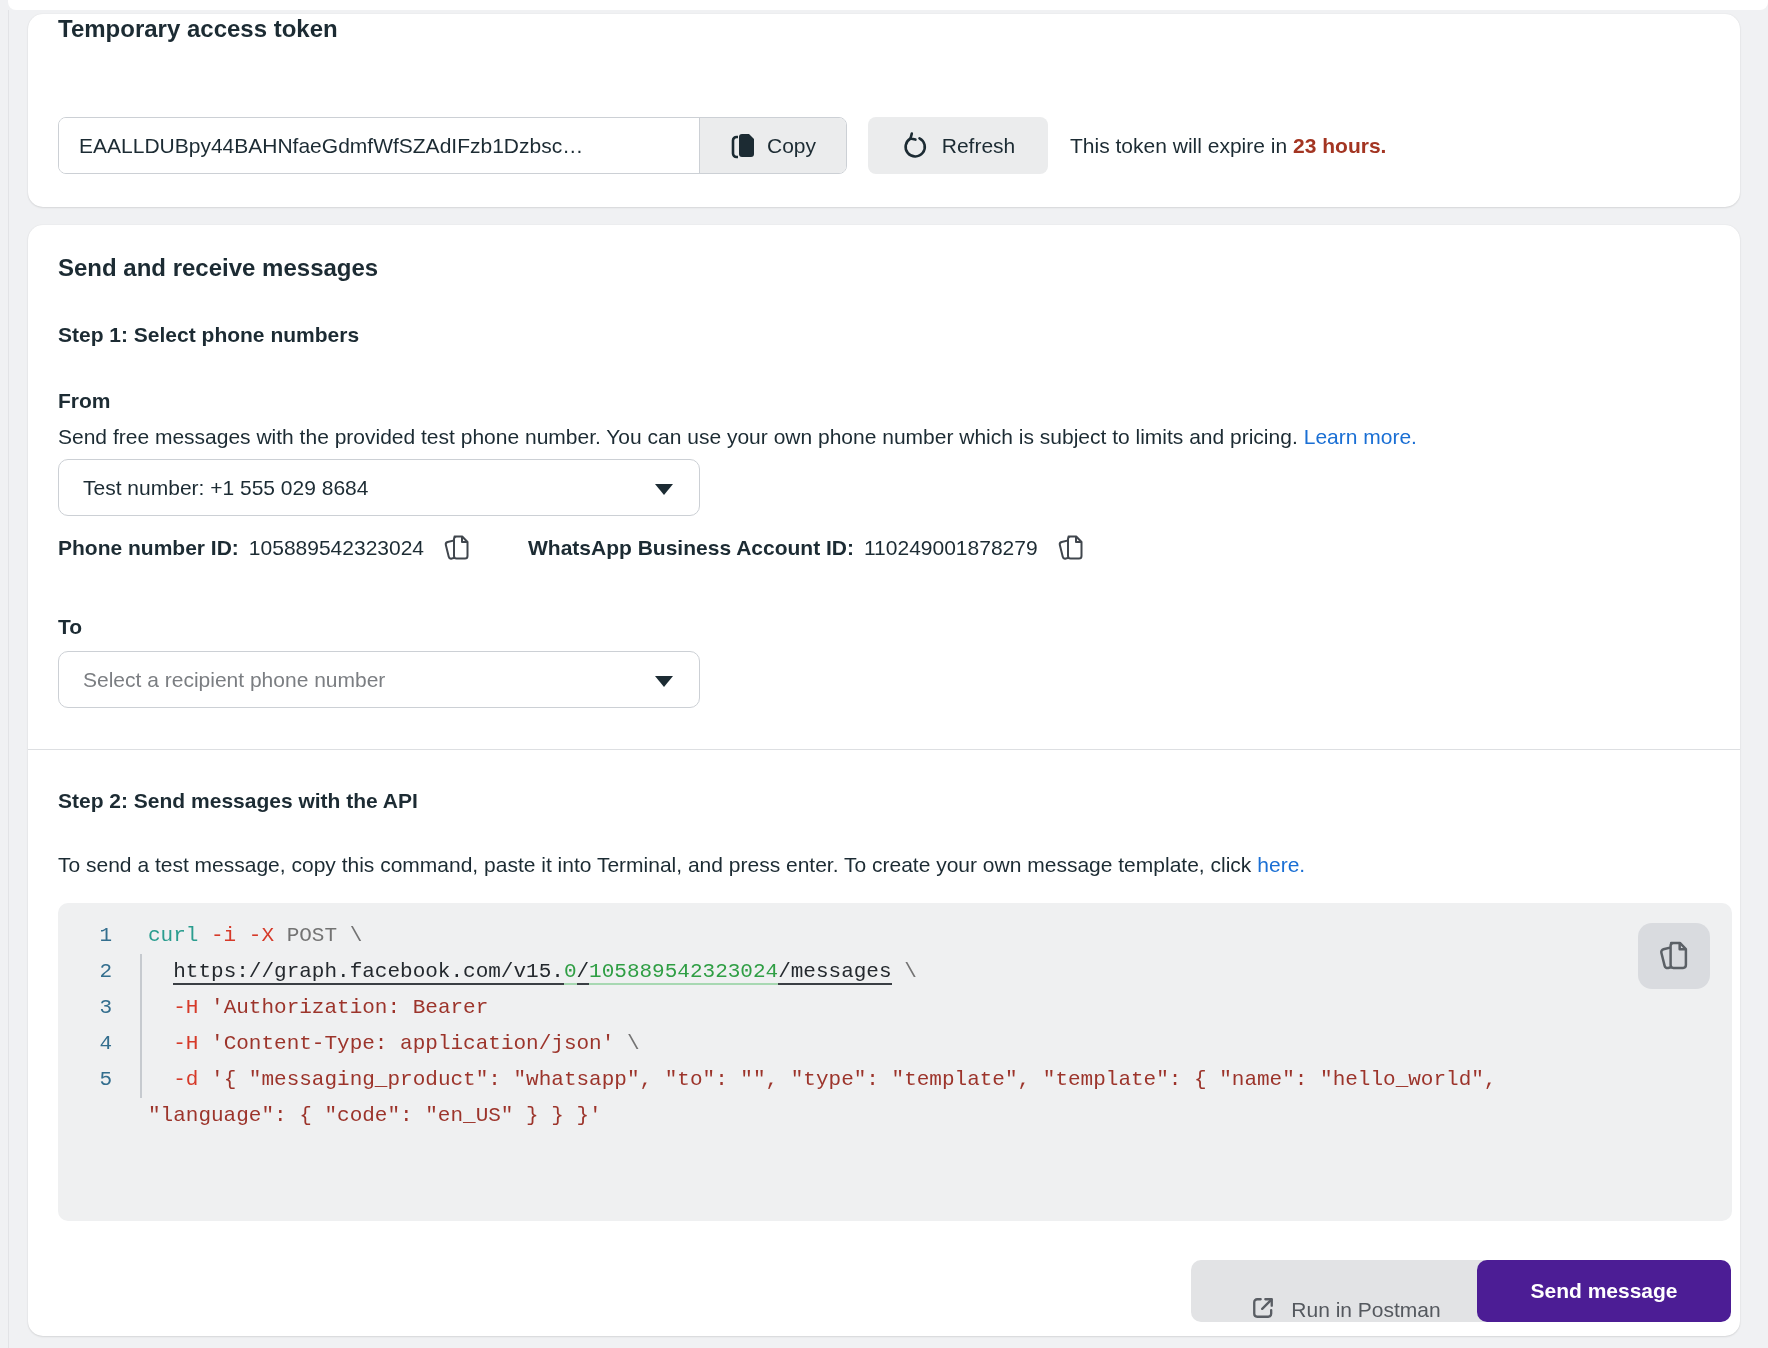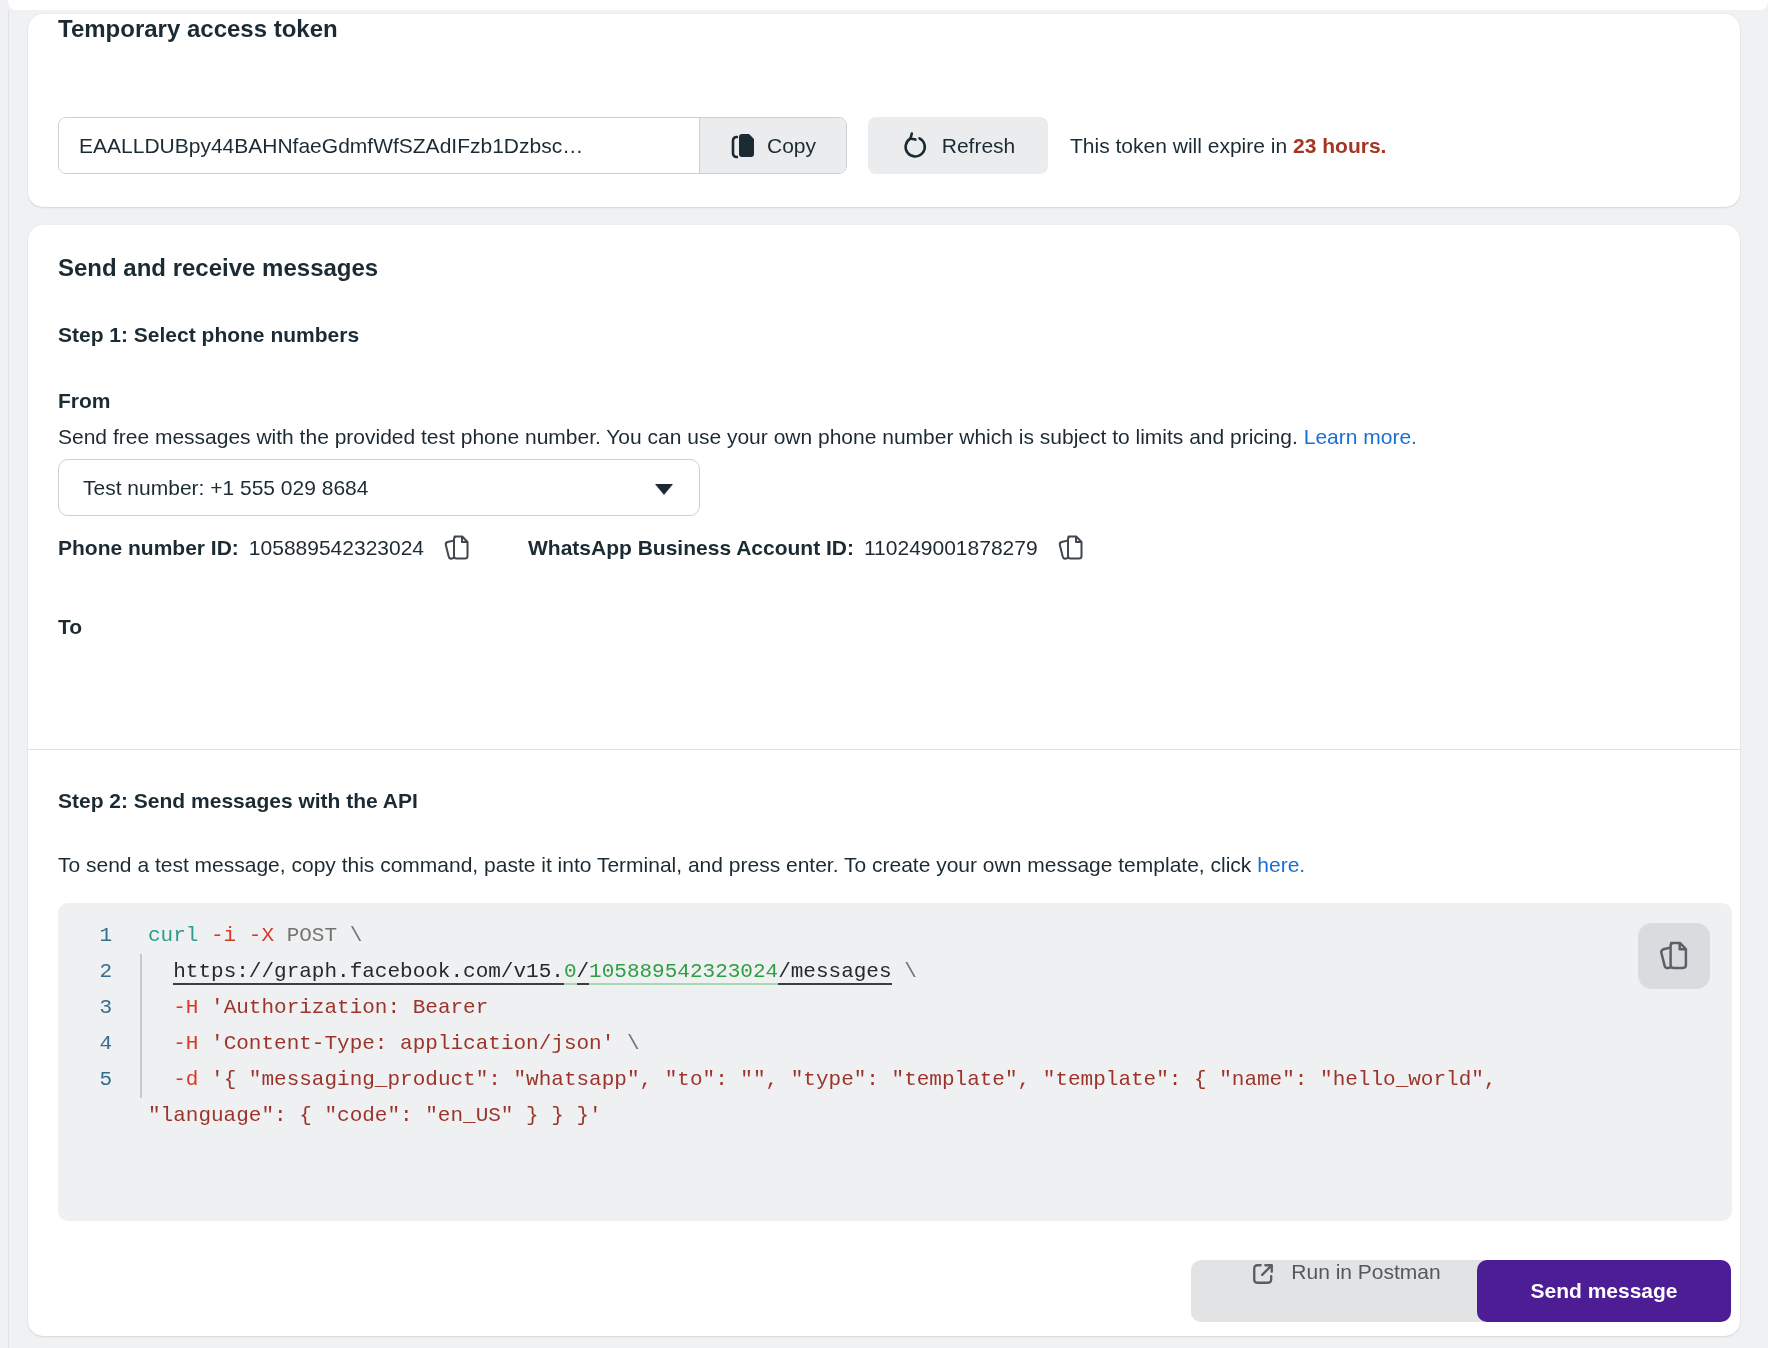--- a/index.html
+++ b/index.html
@@ -67,21 +67,21 @@
   .tk-red { color:#d63a29; }
   .tk-str { color:#9c342b; }
   .tk-teal { color:#2a9d8f; }
   .tk-plain_u { color:#24292e; border-bottom:2px solid #3a3f44; }
   .tk-green_u { color:#2f9e44; border-bottom:2px solid #a7d8b2; }
   #code-copy-btn { position:absolute; top:20px; right:22px; width:72px; height:66px; cursor:pointer;
                    background:#d9dbdf; border-radius:14px; display:flex; align-items:center; justify-content:center; }
 
   
   #postman-btn { position:absolute; left:1163px; top:1035px; width:308px; height:62px; cursor:pointer;
-                 background:#e2e3e5; border-radius:10px; display:flex; align-items:flex-start;
+                 background:#e2e3e5; border-radius:10px; display:flex; align-items:flex-end;
                  justify-content:center; gap:14px; font-size:21px; color:#54585e; }
   #send-btn { position:absolute; left:1449px; top:1035px; width:254px; height:62px;
               background:#4c1d95; border-radius:10px; display:flex; align-items:center;
               justify-content:center; font-size:21px; font-weight:700; color:#ffffff; }
 </style>
 </head>
 <body>
 
 <div id="top-strip"></div>
 <div id="left-edge"></div>
@@ -151,20 +151,24 @@
         <g fill="#ffffff" stroke="#40464d" stroke-width="2" stroke-linejoin="round">
           <rect x="5" y="8" width="13" height="17" rx="2.5" transform="rotate(-14 11 16)"></rect>
           <path d="M12.5 3.5 h7.7 l5.3 5.5 v14 a2.5 2.5 0 0 1 -2.5 2.5 h-8.5 a2.5 2.5 0 0 1 -2.5 -2.5 v-17 a2.5 2.5 0 0 1 2.5 -2.5 z"></path>
           <path d="M20 3.5 v5.5 h5.5" fill="none"></path>
         </g>
       </svg>
     </span>
   </div>
 
   <div class="lbl" style="top:388px;">To</div>
+  <div class="select" style="top:426px;">
+    <span class="placeholder">Select a recipient phone number</span>
+    <span class="caret"></span>
+  </div>
 
   <div id="divider"></div>
 
   <div class="h2" style="top:562px;">Step 2: Send messages with the API</div>
   <div class="para" style="top:626px;">
     <span>To send a test message, copy this command, paste it into Terminal, and press enter. To create your own message template, click</span><span class="link">here.</span>
   </div>
 
   <div id="code-block">
     <div>

